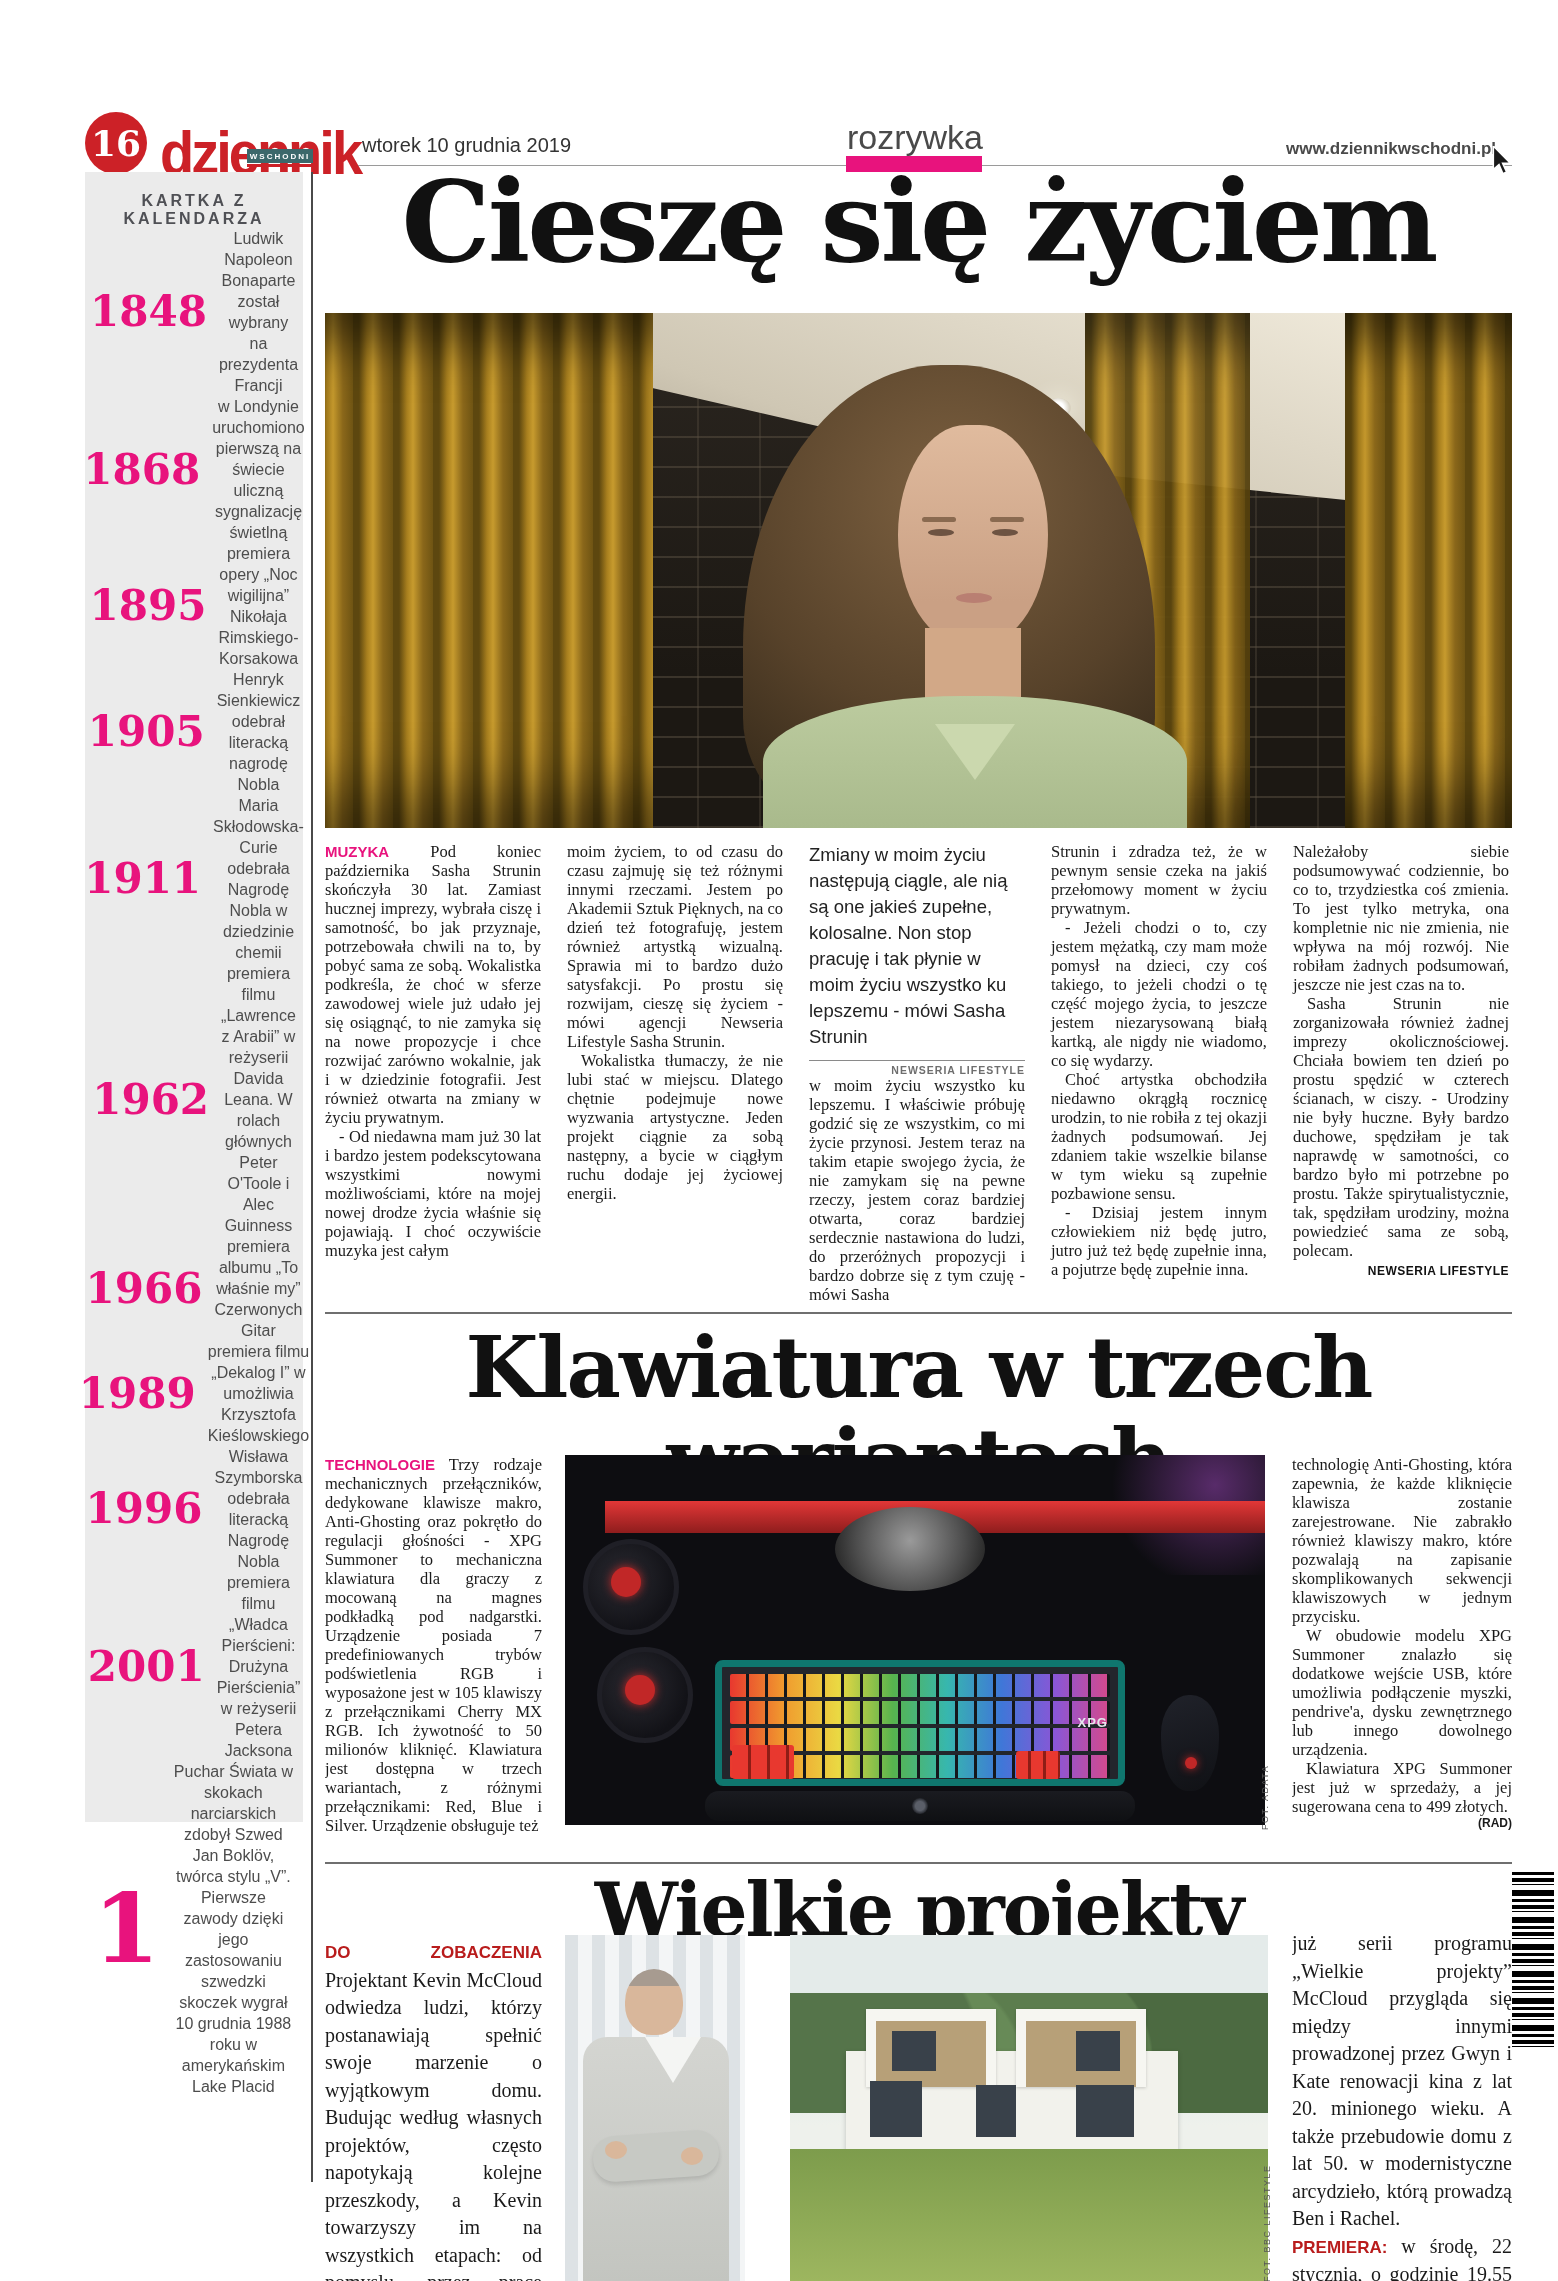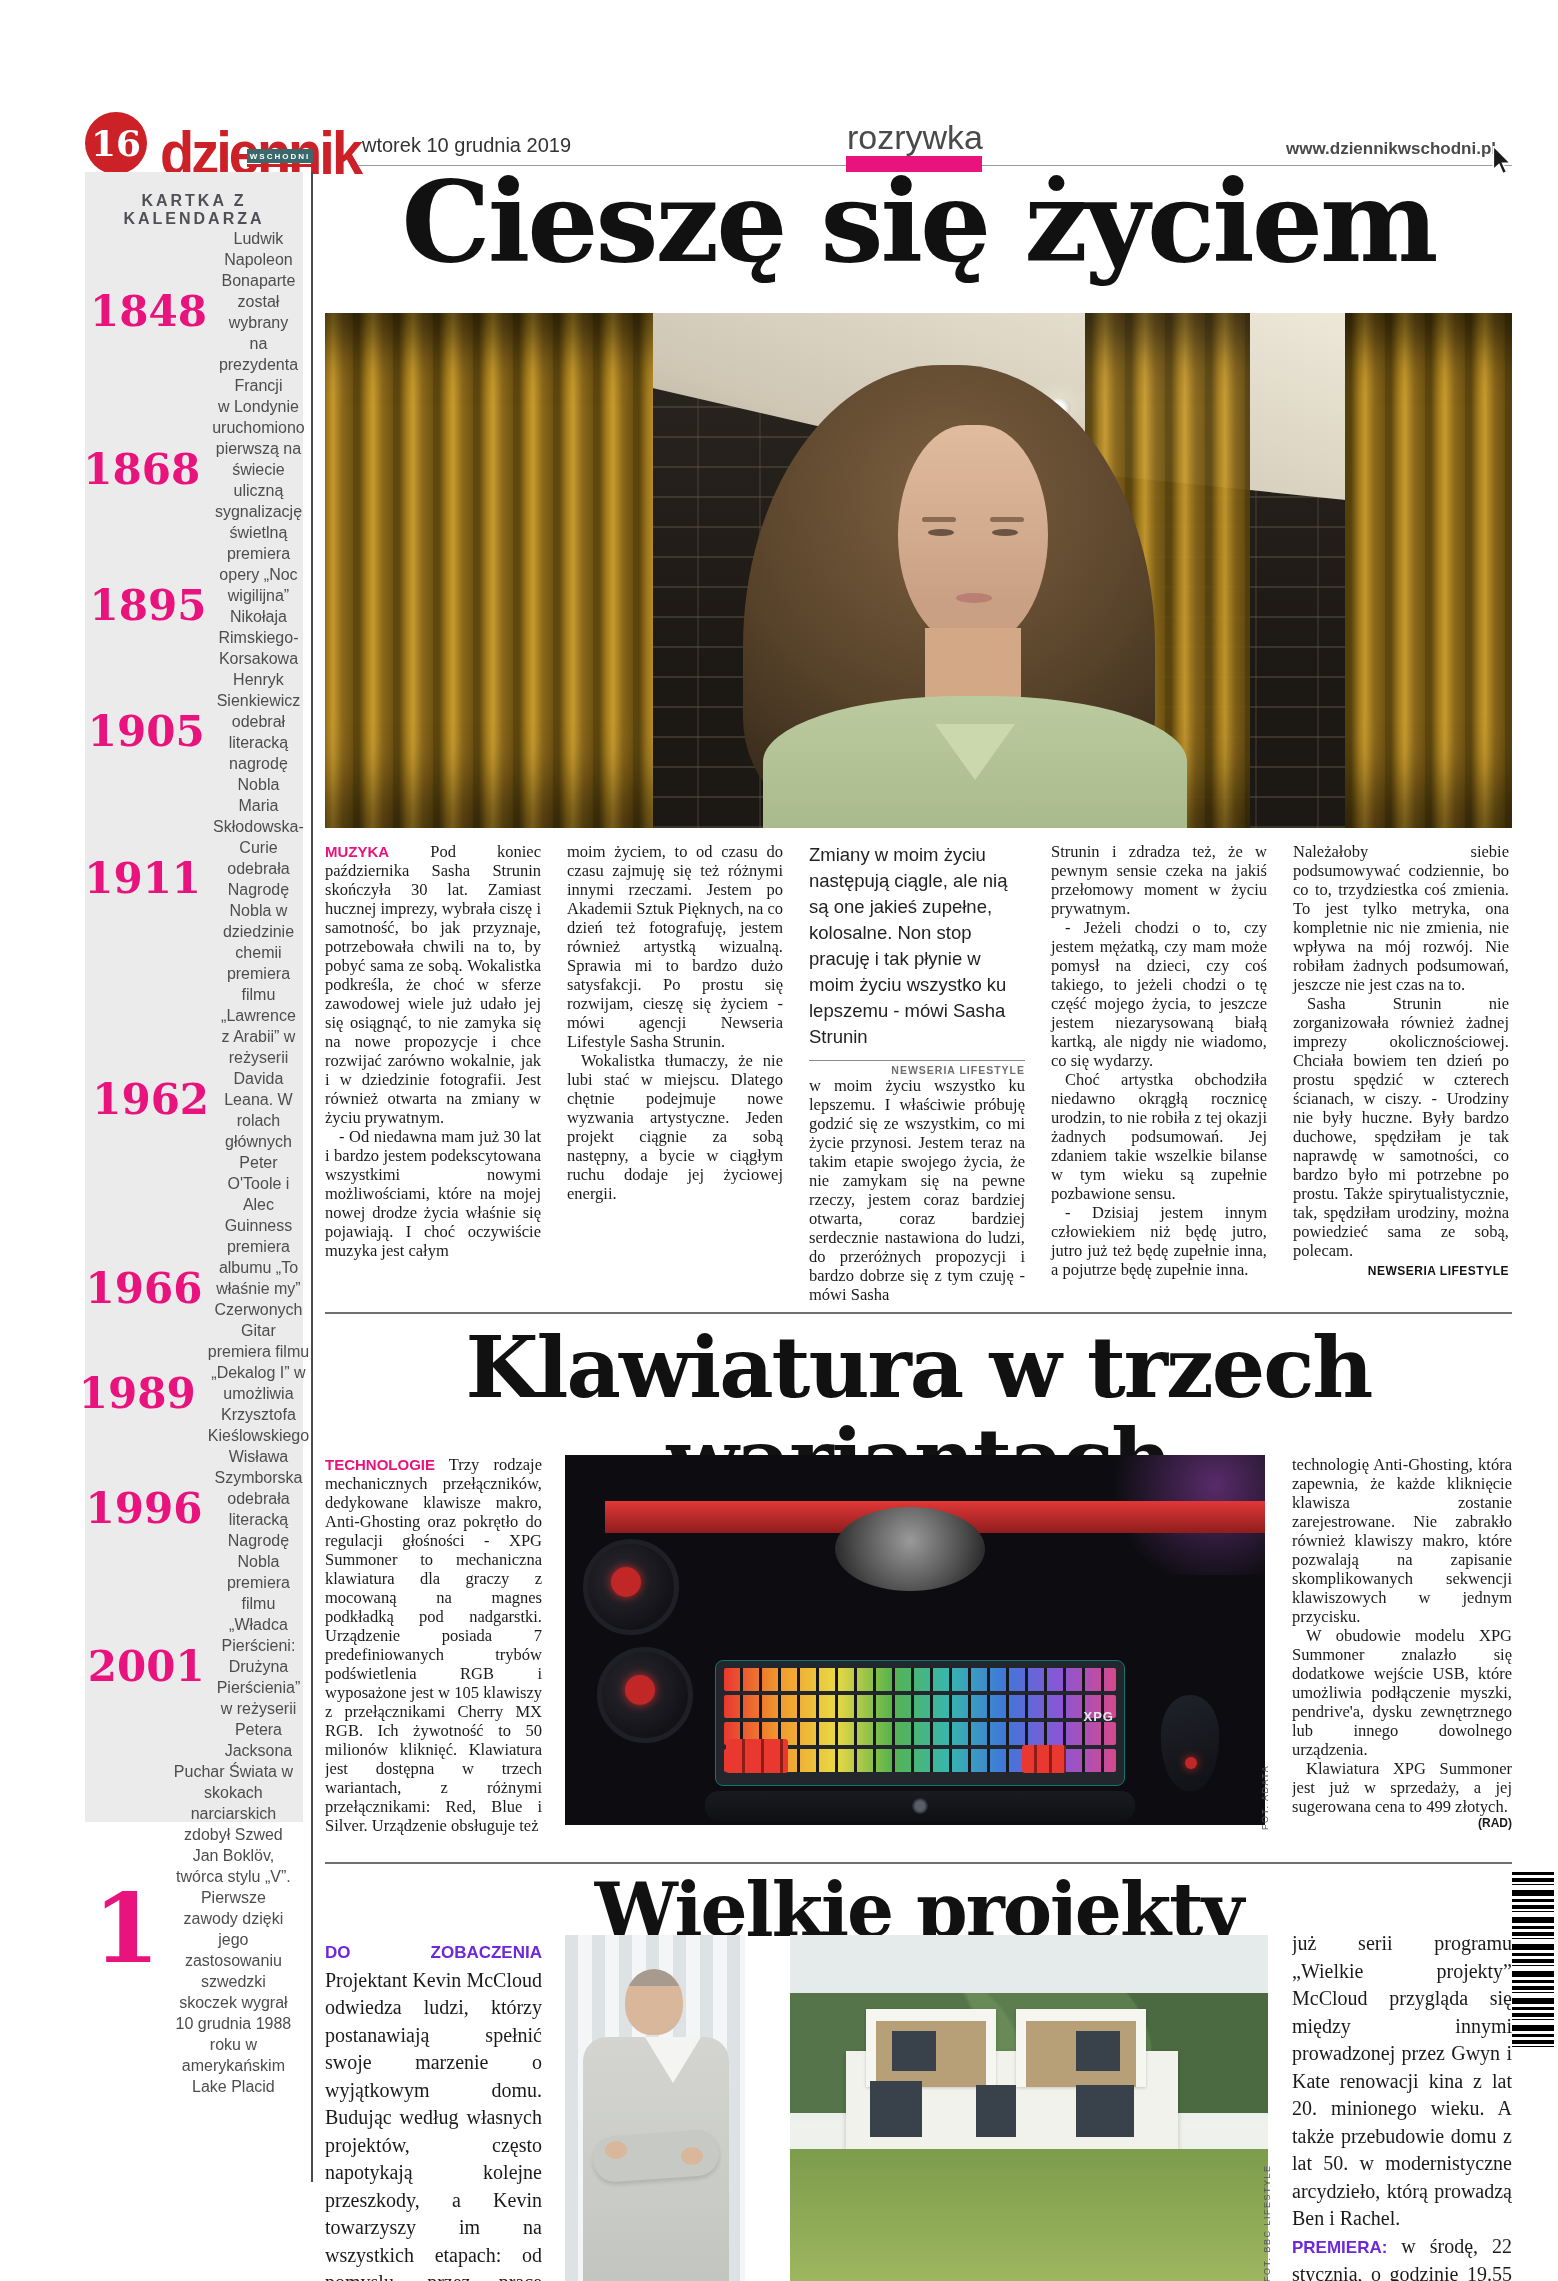--- a/index.html
+++ b/index.html
@@ -99,21 +99,21 @@
   .redband{left:40px;top:46px;width:660px;height:32px;
      background:linear-gradient(180deg,#e23737,#8f1d1d);}
   .standbase{left:270px;top:52px;width:150px;height:84px;border-radius:50%;
      background:radial-gradient(circle at 50% 40%,#9a9a9a,#4c4c4c 60%,#222 90%);}
   .headset{left:18px;top:84px;width:112px;height:216px;}
   .hs-cup{position:absolute;width:86px;height:86px;border-radius:50%;
      background:radial-gradient(circle at 40% 40%,#2a2a31,#121217 70%);border:5px solid #1f1f26;}
   .hs-red{position:absolute;width:30px;height:30px;border-radius:50%;background:#c12727;
      box-shadow:0 0 10px #c12727;}
   .kb-body{left:150px;top:205px;width:410px;height:126px;border-radius:8px;
-     background:#23262c;border:1px solid #0f766e;padding:7px 8px;box-sizing:border-box;}
+     background:#23262c;border:7px solid #0f766e;padding:7px 8px;box-sizing:border-box;}
   .kb-row{height:23px;margin-bottom:4px;border-radius:2px;
      background:
       repeating-linear-gradient(90deg,transparent 0 16px,#15171b 16px 19px),
       linear-gradient(90deg,#e8382f,#f09b2e,#ead943,#57b34e,#37b7ae,#3f77d8,#8a56d6,#d6498a);}
   .kb-redkeys{position:absolute;left:10px;top:78px;width:62px;height:34px;border-radius:3px;
      background:repeating-linear-gradient(90deg,#e8382f 0 16px,#8e1d16 16px 19px);}
   .kb-arrows{position:absolute;right:58px;top:84px;width:44px;height:28px;border-radius:3px;
      background:repeating-linear-gradient(90deg,#e8382f 0 12px,#8e1d16 12px 15px);}
   .kb-logo{position:absolute;right:10px;top:48px;font:700 13px "Liberation Sans",sans-serif;
      color:#e6e8ee;letter-spacing:1px;}
@@ -128,21 +128,21 @@
   .fot-vert{transform:rotate(-90deg);transform-origin:left bottom;
      font:9px "Liberation Sans",sans-serif;letter-spacing:1.5px;color:#555;white-space:nowrap;}
 
   
   .title3{left:325px;top:1872px;width:1187px;text-align:center;
      font:700 74px/1.05 "DejaVu Serif",serif;letter-spacing:-2px;color:#111;}
   .bigcol{font:20px/27.5px "Liberation Serif",serif;text-align:justify;}
   .bigcol p{margin:0;text-indent:0;}
   .pr-left{left:325px;top:1938px;width:217px;height:343px;overflow:hidden;}
   .pr-right{left:1292px;top:1930px;width:220px;height:351px;overflow:hidden;}
-  .kicker2{color:#6d28d9;font-weight:700;font-family:"Liberation Sans",sans-serif;font-size:17px;}
+  .kicker2{color:#b91c1c;font-weight:700;font-family:"Liberation Sans",sans-serif;font-size:17px;}
   .photo3a{left:565px;top:1935px;width:180px;height:346px;overflow:hidden;
      background:repeating-linear-gradient(90deg,#dde2e5 0 13px,#f3f5f6 13px 27px);}
   .man-head{left:60px;top:34px;width:58px;height:66px;border-radius:50% 50% 45% 45%;
      background:linear-gradient(180deg,#a79b90 0 26%,#d9b79b 26%);}
   .man-suit{left:18px;top:102px;width:146px;height:244px;border-radius:24px 24px 0 0;
      background:linear-gradient(180deg,#d4d5d1,#c3c5c0);}
   .man-shirt{left:62px;top:0;width:56px;height:46px;background:#f4f5f3;
      clip-path:polygon(0 0,100% 0,50% 100%);}
   .man-arms{left:10px;top:96px;width:126px;height:46px;border-radius:22px;
      background:#c7c9c4;transform:rotate(-4deg);box-shadow:0 3px 4px rgba(0,0,0,.12);}

